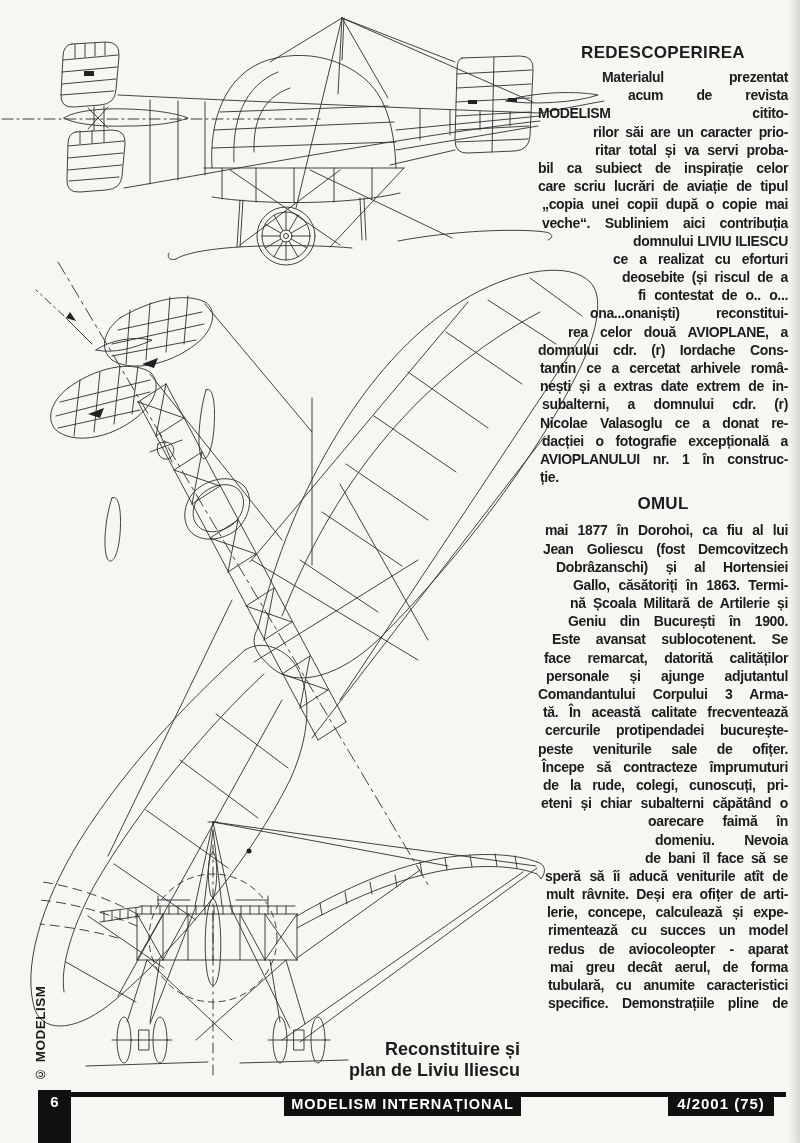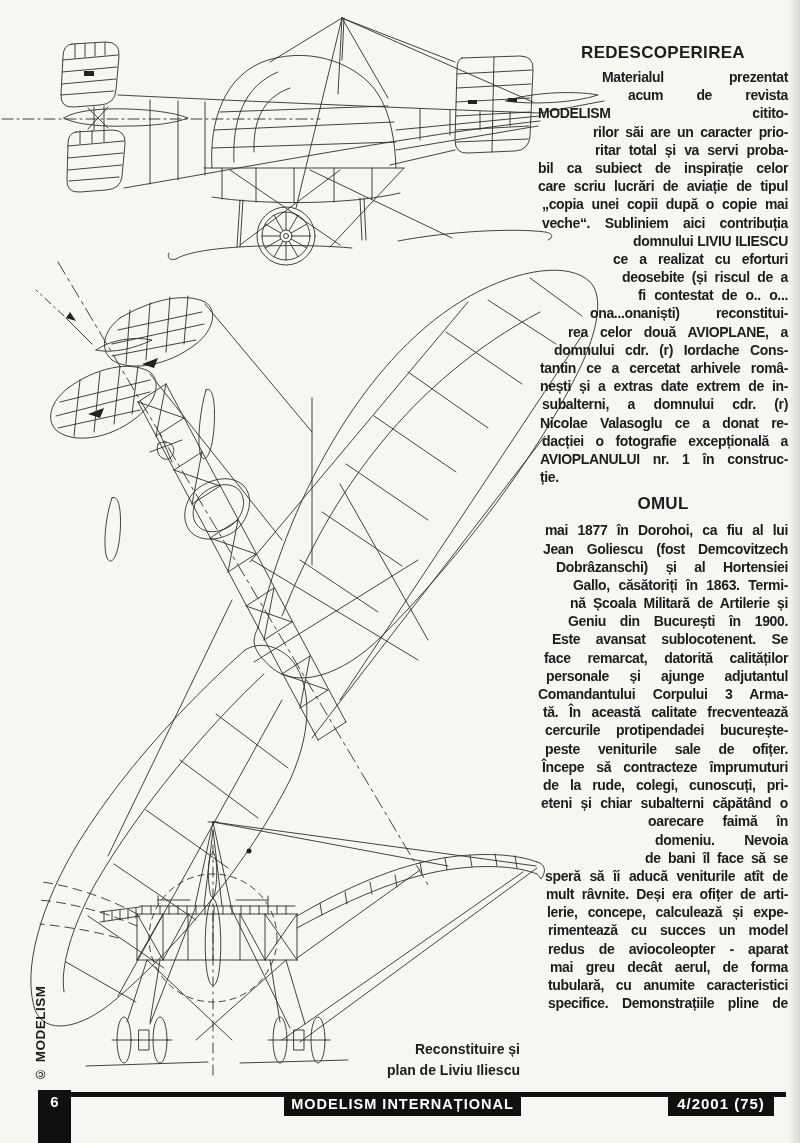--- a/index.html
+++ b/index.html
@@ -15,21 +15,21 @@
   .column{position:absolute;left:538px;top:44px;width:250px;}
   .sec-heading{font-size:17px;line-height:18px;font-weight:bold;text-align:center;
     letter-spacing:.3px;margin:0 0 6px 0;}
   .sec-heading.h2{margin:9px 0 8px 0;}
   .tl{font-size:14px;line-height:18.2px;height:18.2px;font-weight:bold;
     letter-spacing:-0.35px;word-spacing:-1.5px;
     text-align:justify;text-align-last:justify;white-space:nowrap;}
   .tl.last{text-align-last:left;}
   
   .caption{position:absolute;left:330px;top:1039px;width:190px;text-align:right;
-    font-size:14px;line-height:21px;font-weight:bold;}
+    font-size:18px;line-height:21px;font-weight:bold;}
   
   .side-label{position:absolute;left:33px;top:982px;height:100px;
     writing-mode:vertical-rl;transform:rotate(180deg);
     font-size:13.5px;font-weight:bold;letter-spacing:.5px;}
   
   .footer-bar{position:absolute;left:70px;top:1092px;width:716px;height:5px;background:#101010;}
   .pagenum-box{position:absolute;left:38px;top:1090px;width:33px;height:53px;background:#101010;
     color:#fff;font-weight:bold;font-size:15px;text-align:center;padding-top:3px;box-sizing:border-box;}
   .mag-box{position:absolute;left:284px;top:1092px;width:237px;height:24px;background:#101010;
     color:#fff;font-weight:bold;font-size:14.5px;letter-spacing:1px;text-align:center;line-height:24px;}
@@ -177,21 +177,21 @@
       <div class="tl" style="margin-left: 0px;">bil ca subiect de inspirație celor</div>
       <div class="tl" style="margin-left: 0px;">care scriu lucrări de aviație de tipul</div>
       <div class="tl" style="margin-left: 4px;">„copia unei copii după o copie mai</div>
       <div class="tl" style="margin-left: 4px;">veche“. Subliniem aici contribuția</div>
       <div class="tl" style="margin-left: 95px;">domnului LIVIU ILIESCU</div>
       <div class="tl" style="margin-left: 75px;">ce a realizat cu eforturi</div>
       <div class="tl" style="margin-left: 84px;">deosebite (și riscul de a</div>
       <div class="tl" style="margin-left: 100px;">fi contestat de o.. o...</div>
       <div class="tl" style="margin-left: 52px;">ona...onaniști) reconstitui-</div>
       <div class="tl" style="margin-left: 30px;">rea celor două AVIOPLANE, a</div>
-      <div class="tl" style="margin-left: 16px;">domnului cdr. (r) Iordache Cons-</div>
+      <div class="tl" style="margin-left: 0px;">domnului cdr. (r) Iordache Cons-</div>
       <div class="tl" style="margin-left: 2px;">tantin ce a cercetat arhivele româ-</div>
       <div class="tl" style="margin-left: 2px;">nești și a extras date extrem de in-</div>
       <div class="tl" style="margin-left: 4px;">subalterni, a domnului cdr. (r)</div>
       <div class="tl" style="margin-left: 2px;">Nicolae Valasoglu ce a donat re-</div>
       <div class="tl" style="margin-left: 4px;">dacției o fotografie excepțională a</div>
       <div class="tl" style="margin-left: 2px;">AVIOPLANULUI nr. 1 în construc-</div>
       <div class="tl last" style="margin-left: 2px;">ție.</div>
     </div>
 
   <div class="sec-heading h2">OMUL</div>
@@ -201,21 +201,21 @@
       <div class="tl" style="margin-left: 18px;">Dobrâzanschi) și al Hortensiei</div>
       <div class="tl" style="margin-left: 35px;">Gallo, căsătoriți în 1863. Termi-</div>
       <div class="tl" style="margin-left: 32px;">nă Școala Militară de Artilerie și</div>
       <div class="tl" style="margin-left: 30px;">Geniu din București în 1900.</div>
       <div class="tl" style="margin-left: 14px;">Este avansat sublocotenent. Se</div>
       <div class="tl" style="margin-left: 6px;">face remarcat, datorită calităților</div>
       <div class="tl" style="margin-left: 8px;">personale și ajunge adjutantul</div>
       <div class="tl" style="margin-left: 0px;">Comandantului Corpului 3 Arma-</div>
       <div class="tl" style="margin-left: 5px;">tă. În această calitate frecventează</div>
       <div class="tl" style="margin-left: 7px;">cercurile protipendadei bucurește-</div>
-      <div class="tl" style="margin-left: 7px;">peste veniturile sale de ofițer.</div>
+      <div class="tl" style="">peste veniturile sale de ofițer.</div>
       <div class="tl" style="margin-left: 4px;">Începe să contracteze împrumuturi</div>
       <div class="tl" style="margin-left: 5px;">de la rude, colegi, cunoscuți, pri-</div>
       <div class="tl" style="margin-left: 3px;">eteni și chiar subalterni căpătând o</div>
       <div class="tl" style="margin-left: 110px;">oarecare faimă în</div>
       <div class="tl" style="margin-left: 117px;">domeniu. Nevoia</div>
       <div class="tl" style="margin-left: 107px;">de bani îl face să se</div>
       <div class="tl" style="margin-left: 7px;">speră să îi aducă veniturile atît de</div>
       <div class="tl" style="margin-left: 8px;">mult râvnite. Deși era ofițer de arti-</div>
       <div class="tl" style="margin-left: 9px;">lerie, concepe, calculează și expe-</div>
       <div class="tl" style="margin-left: 10px;">rimentează cu succes un model</div>

